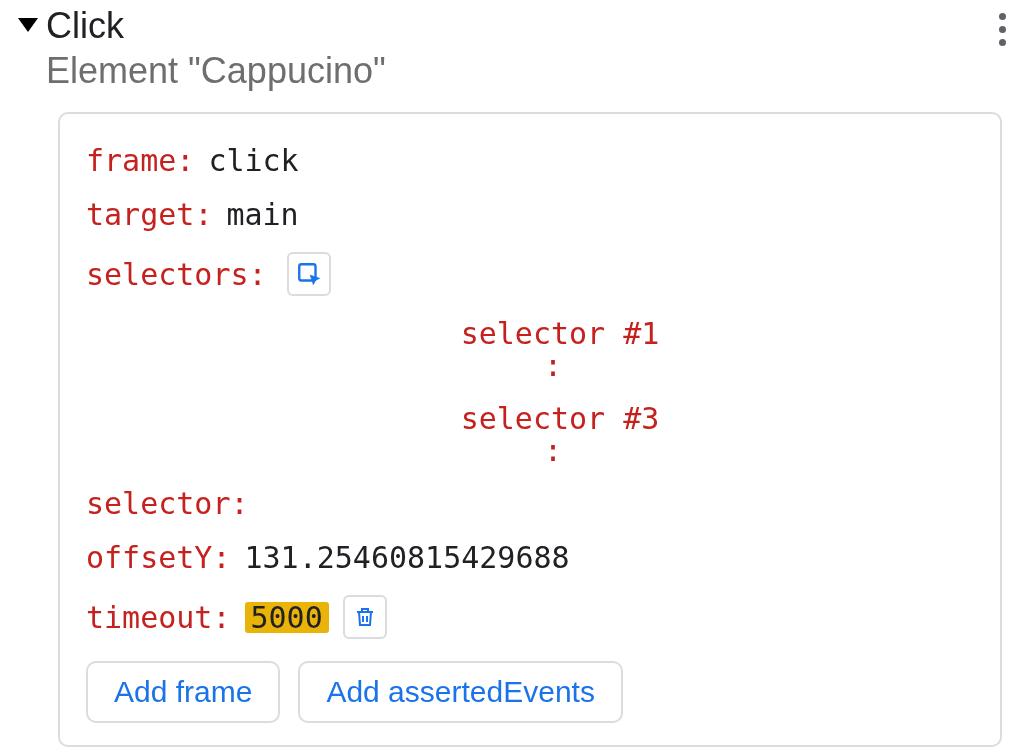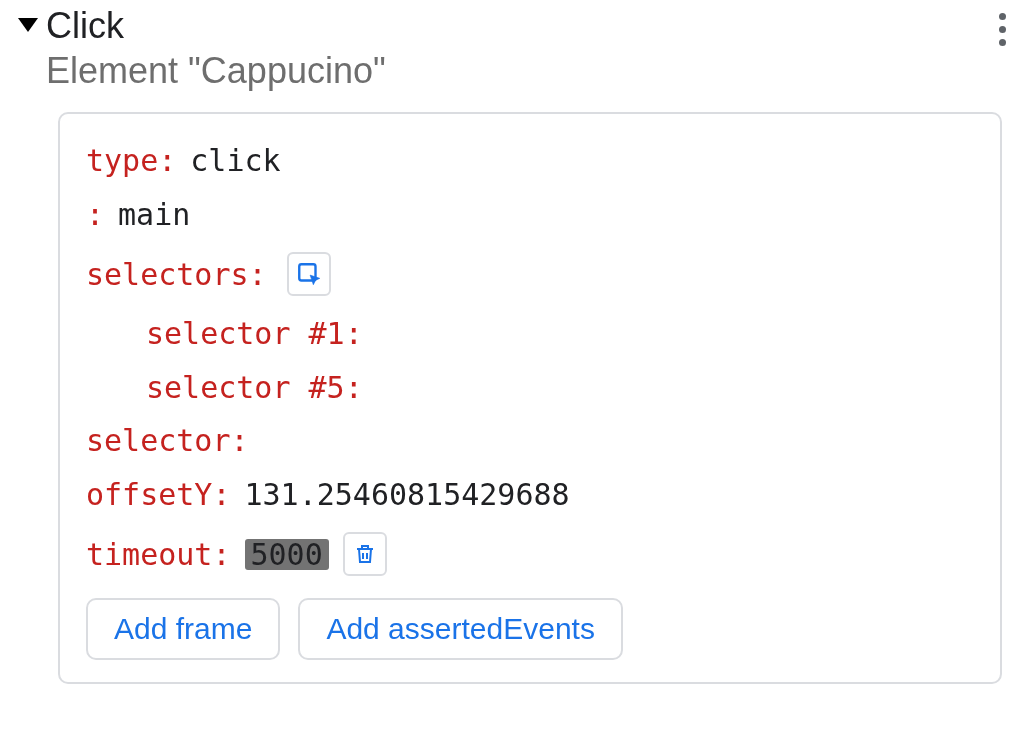--- a/index.html
+++ b/index.html
@@ -83,25 +83,25 @@
     color: #c5221f; 
   }
   .colon {
     color: #c5221f;
     margin-right: 14px;
   }
   .val {
     color: #202124;
   }
   .val.editable {
-    background: #737373;
+    background: #eab308;
     border-radius: 3px;
     padding: 0 6px;
   }
-  .indent-1 { padding-left: 60px; }
+  .indent-1 { padding-left: 60px; flex-direction: column; }
   .indent-2 { padding-left: 120px; }
   .icon-btn {
     width: 44px;
     height: 44px;
     border: 2px solid #dadce0;
     border-radius: 6px;
     display: inline-flex;
     align-items: center;
     justify-content: center;
     background: #fff;
@@ -142,26 +142,27 @@
         <span></span>
           <span></span>
           <span></span>
       </div>
     </div>
   </div>
 
   <div class="details-panel">
 
     <div class="row">
-      <span class="key">type</span>
+      <span class="key">frame</span>
         <span class="colon">:</span>
       <span class="val">click</span>
     </div>
 
     <div class="row">
+      <span class="key">target</span>
         <span class="colon">:</span>
       <span class="val">main</span>
     </div>
 
     <div class="row">
       <span class="key">selectors</span>
         <span class="colon">:</span>
       <span class="icon-btn">
         <svg width="26" height="26" viewBox="0 0 24 24" fill="none" stroke="#1a73e8" stroke-width="2.2">
           <rect x="3" y="3" width="15" height="15" rx="2"></rect>
@@ -169,21 +170,21 @@
         </svg>
       </span>
     </div>
 
     <div class="row indent-1">
       <span class="key">selector #1</span>
         <span class="colon">:</span>
     </div>
 
     <div class="row indent-1">
-      <span class="key">selector #5</span>
+      <span class="key">selector #3</span>
         <span class="colon">:</span>
     </div>
 
     <div class="row">
       <span class="key">selector</span>
         <span class="colon">:</span>
     </div>
 
     <div class="row">
       <span class="key">offsetY</span>

